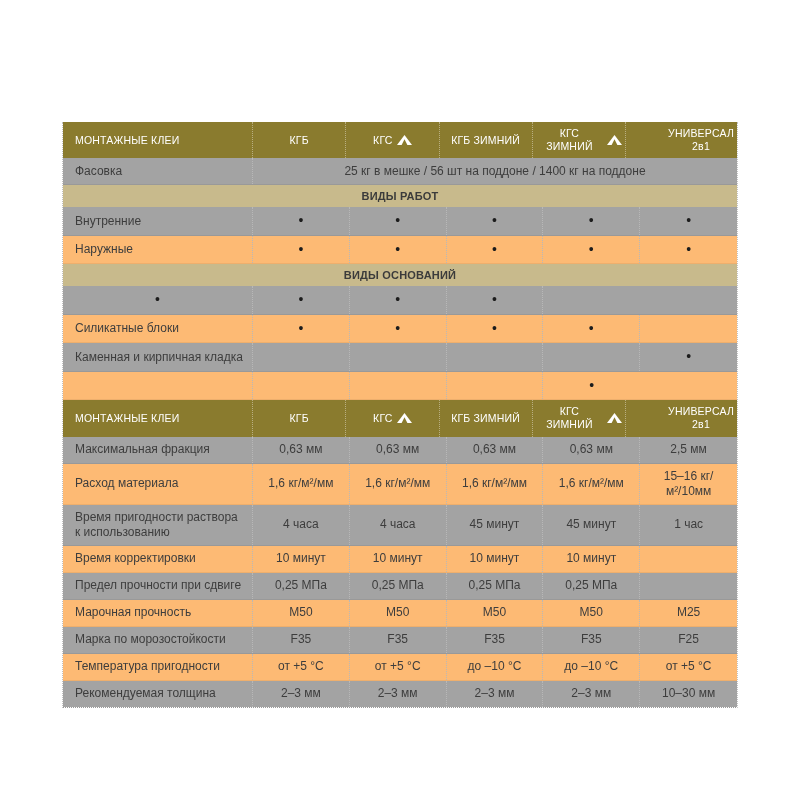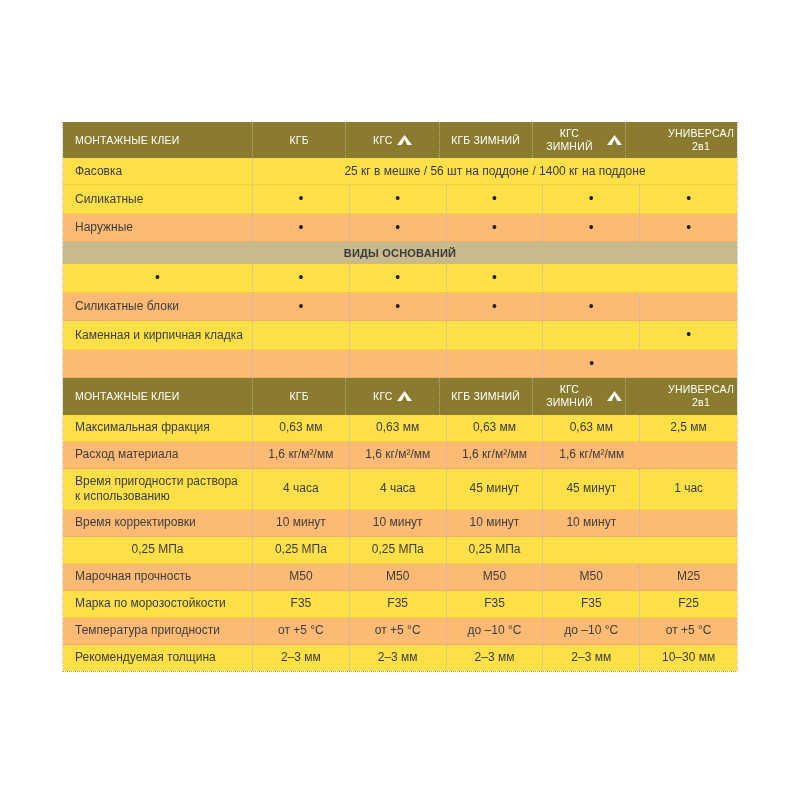--- a/index.html
+++ b/index.html
@@ -16,21 +16,21 @@
   
   .row.head{background:#8a7b2e;color:#ffffff;min-height:29px;}
   .row.head .cell{font-weight:normal;font-size:10.5px;letter-spacing:.2px;color:#ffffff;
     border-right:1px dotted rgba(255,255,255,.4);gap:4px;}
   .row.head .cell:last-child{border-right:none;margin-left:39px;}
   .mt{flex:0 0 auto;}
   
   .section-bar{background:#c8ba8c;color:#3b3b3b;font-weight:bold;font-size:11px;
     letter-spacing:.2px;min-height:22px;display:flex;align-items:center;justify-content:center;}
   
-  .row.data{background:#fde047;min-height:26px;border-bottom:1px solid rgba(0,0,0,.06);}
+  .row.data{background:#a3a3a3;min-height:26px;border-bottom:1px solid rgba(0,0,0,.06);}
   .row.data.alt{background:#fdba74;}
   .row.data:last-child{border-bottom:none;}
   .cell.bullet-cell{font-size:14px;color:#1c1c1c;}
   .cell.merged{grid-column:2 / -1;}
 </style>
 </head>
 <body>
 
 <div class="table-wrap">
 
@@ -59,23 +59,24 @@
     <div class="cell">
       <span>УНИВЕРСАЛ 2в1</span>
     </div>
   </div>
 
   <div class="row data">
     <div class="cell label">Фасовка</div>
     <div class="cell merged">25 кг в мешке / 56 шт на поддоне / 1400 кг на поддоне</div>
   </div>
 
-
-  <div class="row data">
-    <div class="cell label">Силикатные</div>
+  <div class="section-bar">ВИДЫ РАБОТ</div>
+
+  <div class="row data">
+    <div class="cell label">Внутренние</div>
     <div class="cell bullet-cell">•</div>
     <div class="cell bullet-cell">•</div>
     <div class="cell bullet-cell">•</div>
     <div class="cell bullet-cell">•</div>
     <div class="cell bullet-cell">•</div>
   </div>
   <div class="row data alt">
     <div class="cell label">Наружные</div>
     <div class="cell bullet-cell">•</div>
     <div class="cell bullet-cell">•</div>
@@ -152,38 +153,40 @@
     <div class="cell">0,63 мм</div>
     <div class="cell">0,63 мм</div>
     <div class="cell">2,5 мм</div>
   </div>
   <div class="row data alt">
     <div class="cell label">Расход материала</div>
     <div class="cell">1,6 кг/м²/мм</div>
     <div class="cell">1,6 кг/м²/мм</div>
     <div class="cell">1,6 кг/м²/мм</div>
     <div class="cell">1,6 кг/м²/мм</div>
+    <div class="cell">15–16 кг/м²/10мм</div>
   </div>
   <div class="row data">
     <div class="cell label">Время пригодности раствора к использованию</div>
     <div class="cell">4 часа</div>
     <div class="cell">4 часа</div>
     <div class="cell">45 минут</div>
     <div class="cell">45 минут</div>
     <div class="cell">1 час</div>
   </div>
   <div class="row data alt">
     <div class="cell label">Время корректировки</div>
     <div class="cell">10 минут</div>
     <div class="cell">10 минут</div>
     <div class="cell">10 минут</div>
     <div class="cell">10 минут</div>
     <div class="cell"></div>
   </div>
   <div class="row data">
+    <div class="cell label">Предел прочности при сдвиге</div>
     <div class="cell">0,25 МПа</div>
     <div class="cell">0,25 МПа</div>
     <div class="cell">0,25 МПа</div>
     <div class="cell">0,25 МПа</div>
     <div class="cell"></div>
   </div>
   <div class="row data alt">
     <div class="cell label">Марочная прочность</div>
     <div class="cell">М50</div>
     <div class="cell">М50</div>

